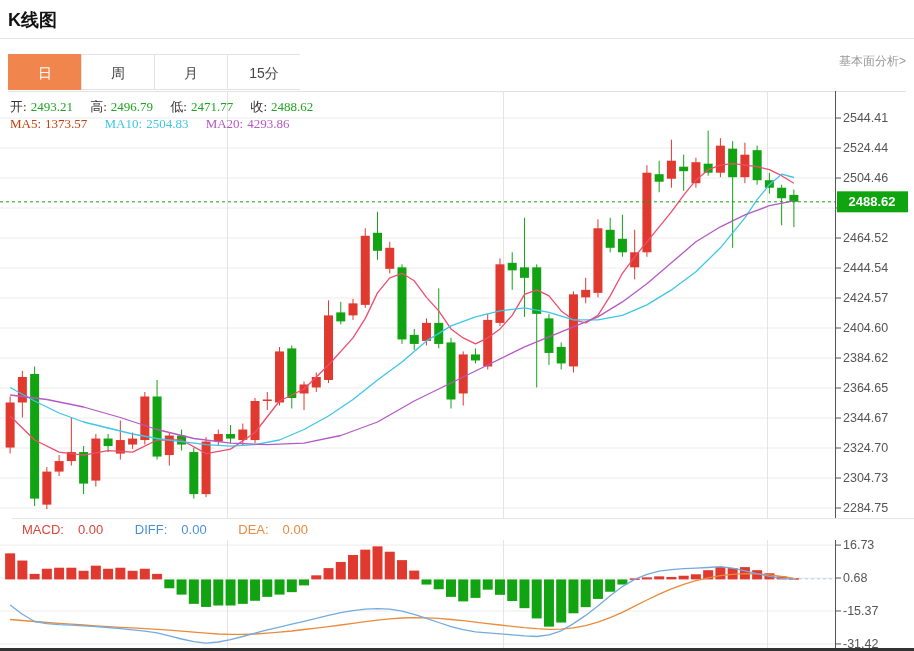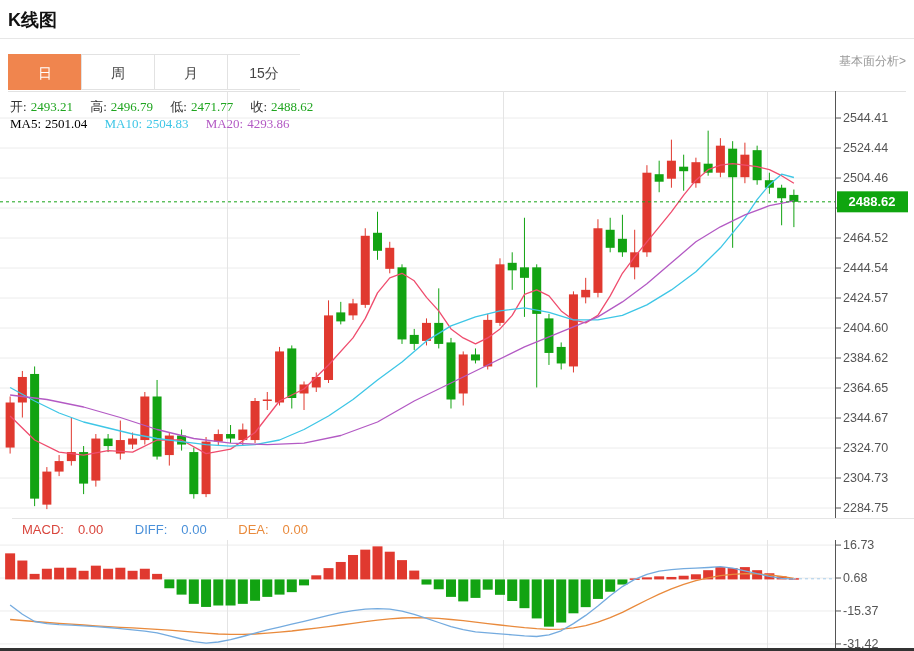--- a/index.html
+++ b/index.html
@@ -16,21 +16,21 @@
   .tab-filler{flex:1;}
   .chart-wrap{position:absolute;left:0;top:91px;width:914px;height:560px;}
   svg{position:absolute;left:0;display:block;}
   #main-svg{top:0;}
   #macd-svg{top:449px;}
   .legend-row{position:absolute;left:10px;font-size:13px;white-space:nowrap;font-family:Liberation Serif, serif;}
   .legend-row .lbl{color:#333;}
   .legend-row span{margin-right:4px;}
   .legend-row .grp{margin-right:14px;}
   .ohlc-val{color:#1FA51F;}
-  .ma5-c{color:#000000;}
+  .ma5-c{color:#c2410c;}
   .ma10-c{color:#3EC6E6;}
   .ma20-c{color:#B35AC4;}
   .macd-legend{position:absolute;left:12px;top:427px;width:914px;height:21px;border-top:1px solid #e5e5e5;background:#fff;}
   .macd-legend .inner{position:absolute;left:10px;top:3px;font-size:13px;white-space:nowrap;}
   .macd-c{color:#D9453C;}
   .diff-c{color:#4A90D9;}
   .dea-c{color:#E98A3C;}
   .macd-legend .inner span{margin-right:14px;}
   .bottom-line{position:absolute;left:0;top:557px;width:914px;height:3px;background:#333;}
 </style>
@@ -247,21 +247,21 @@
       </svg>
 
     <div class="legend-row" style="top:7px;">
       <span class="lbl">开:</span><span class="ohlc-val grp">2493.21</span>
       <span class="lbl">高:</span><span class="ohlc-val grp">2496.79</span>
       <span class="lbl">低:</span><span class="ohlc-val grp">2471.77</span>
       <span class="lbl">收:</span><span class="ohlc-val">2488.62</span>
     </div>
 
     <div class="legend-row" style="top:25px;">
-      <span class="ma5-c">MA5:</span><span class="ma5-c grp">2501.04</span>
+      <span class="ma5-c">MA5:</span><span class="ma5-c grp">1373.57</span>
       <span class="ma10-c">MA10:</span><span class="ma10-c grp">2504.83</span>
       <span class="ma20-c">MA20:</span><span class="ma20-c">4293.86</span>
     </div>
 
     <div class="macd-legend">
       <div class="inner">
         <span class="macd-c"><span>MACD:</span><span>0.00</span></span>
         <span class="diff-c"><span>DIFF:</span><span>0.00</span></span>
         <span class="dea-c"><span>DEA:</span><span>0.00</span></span>
       </div>

